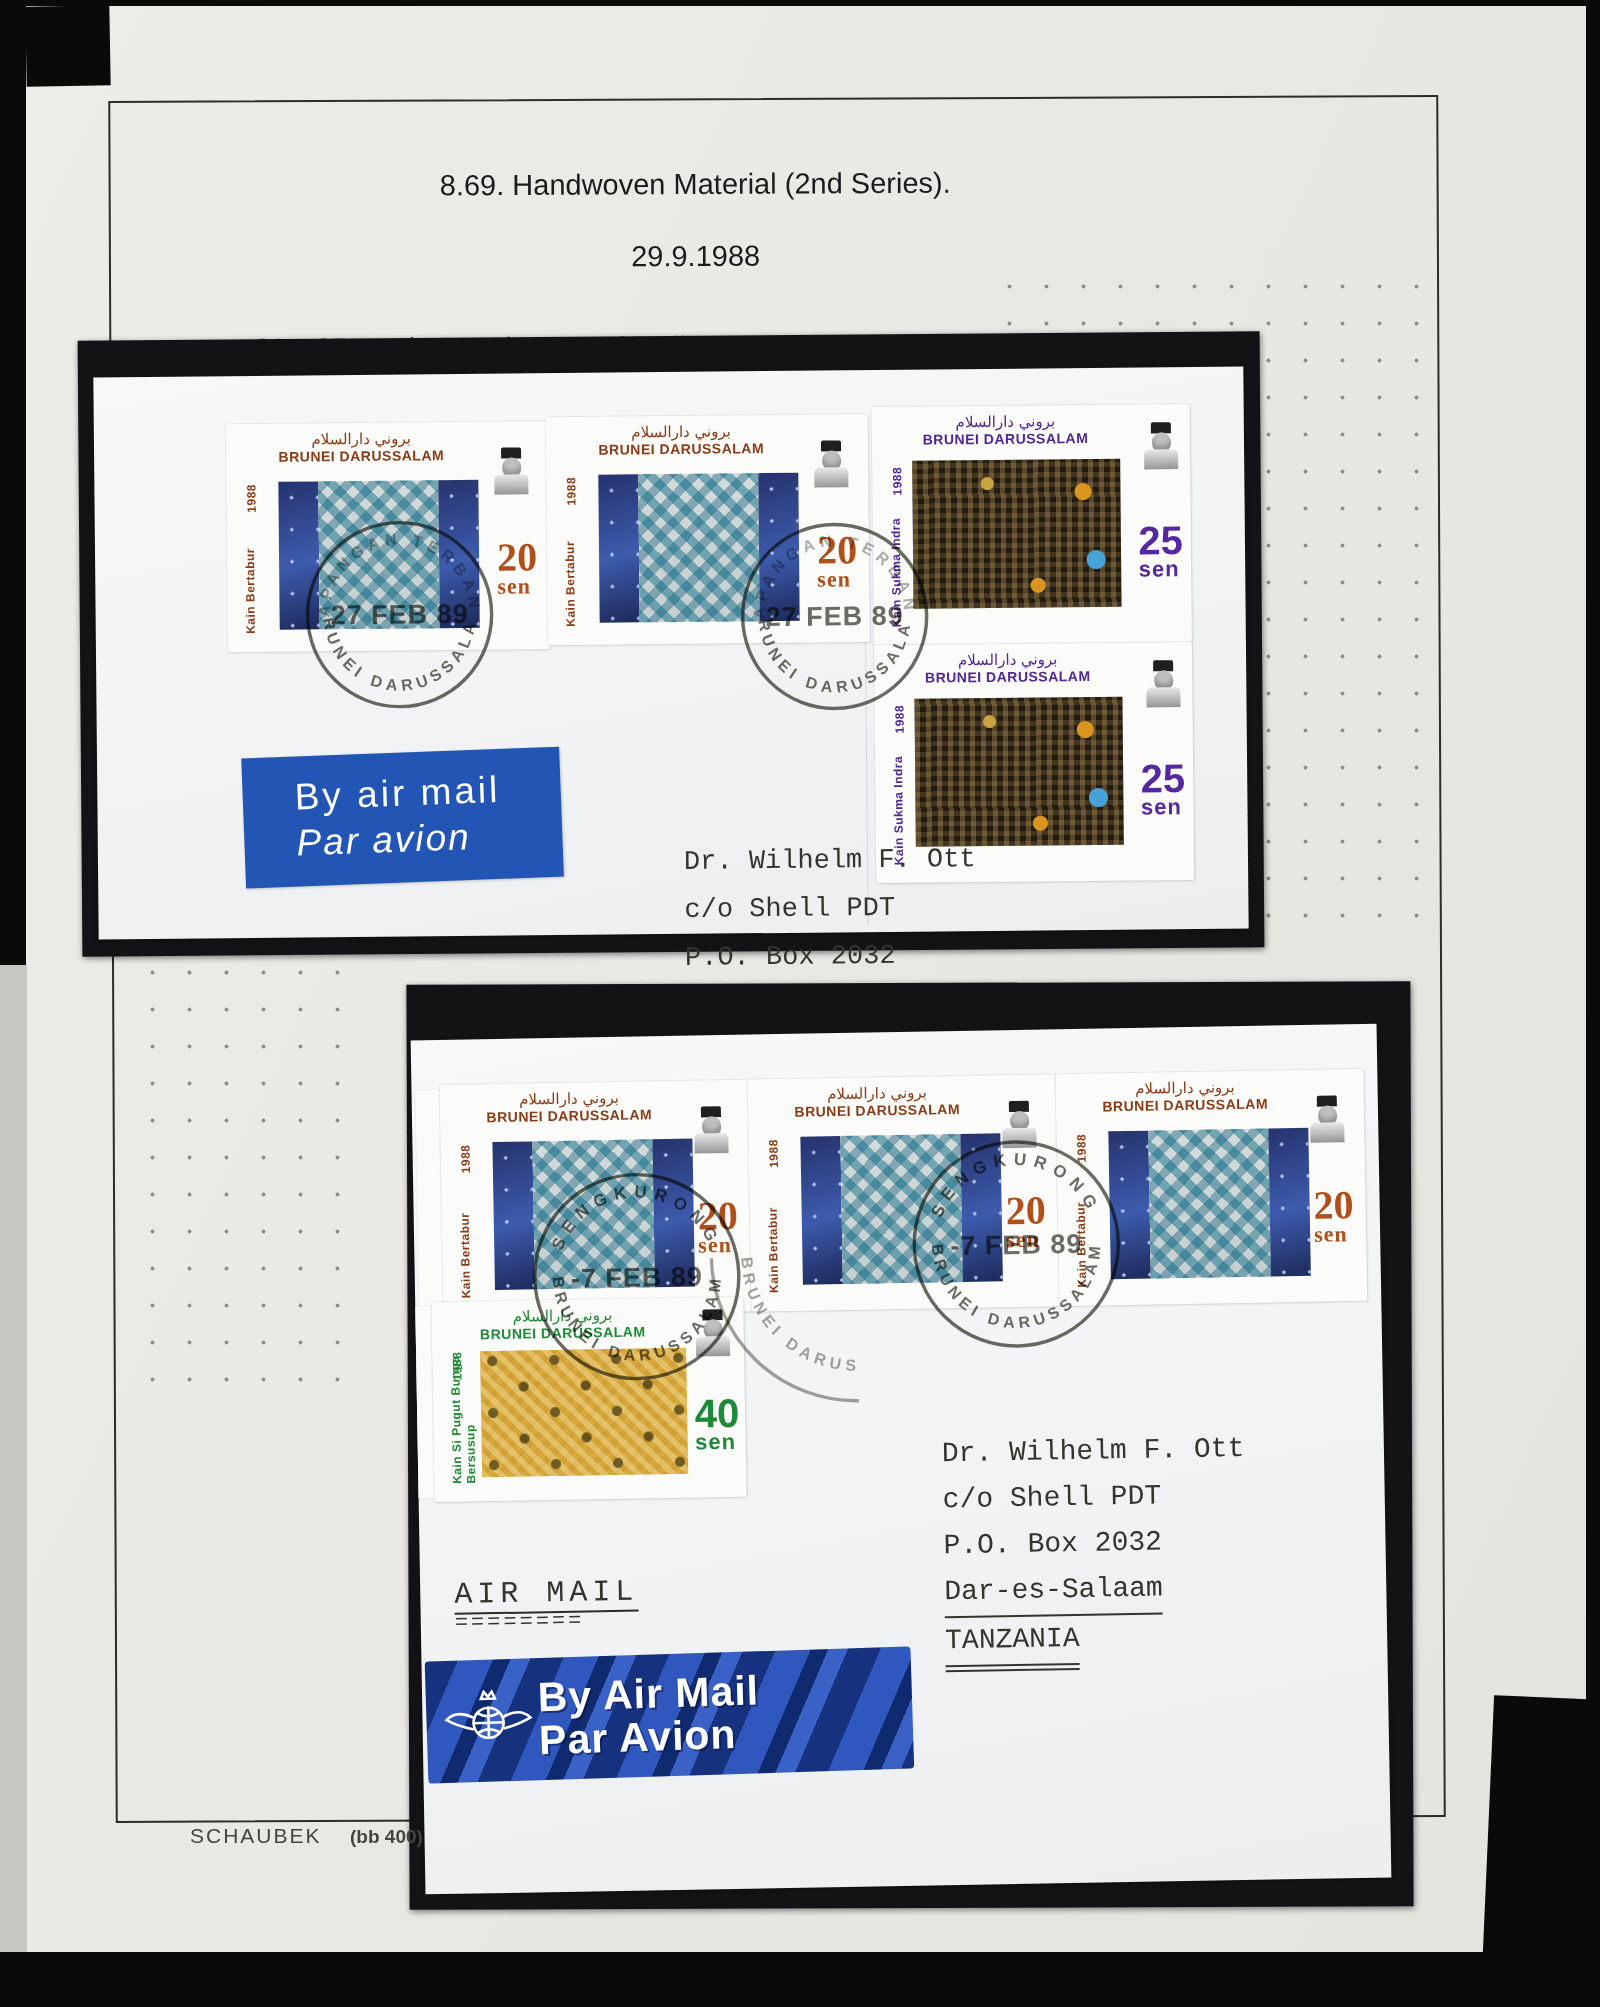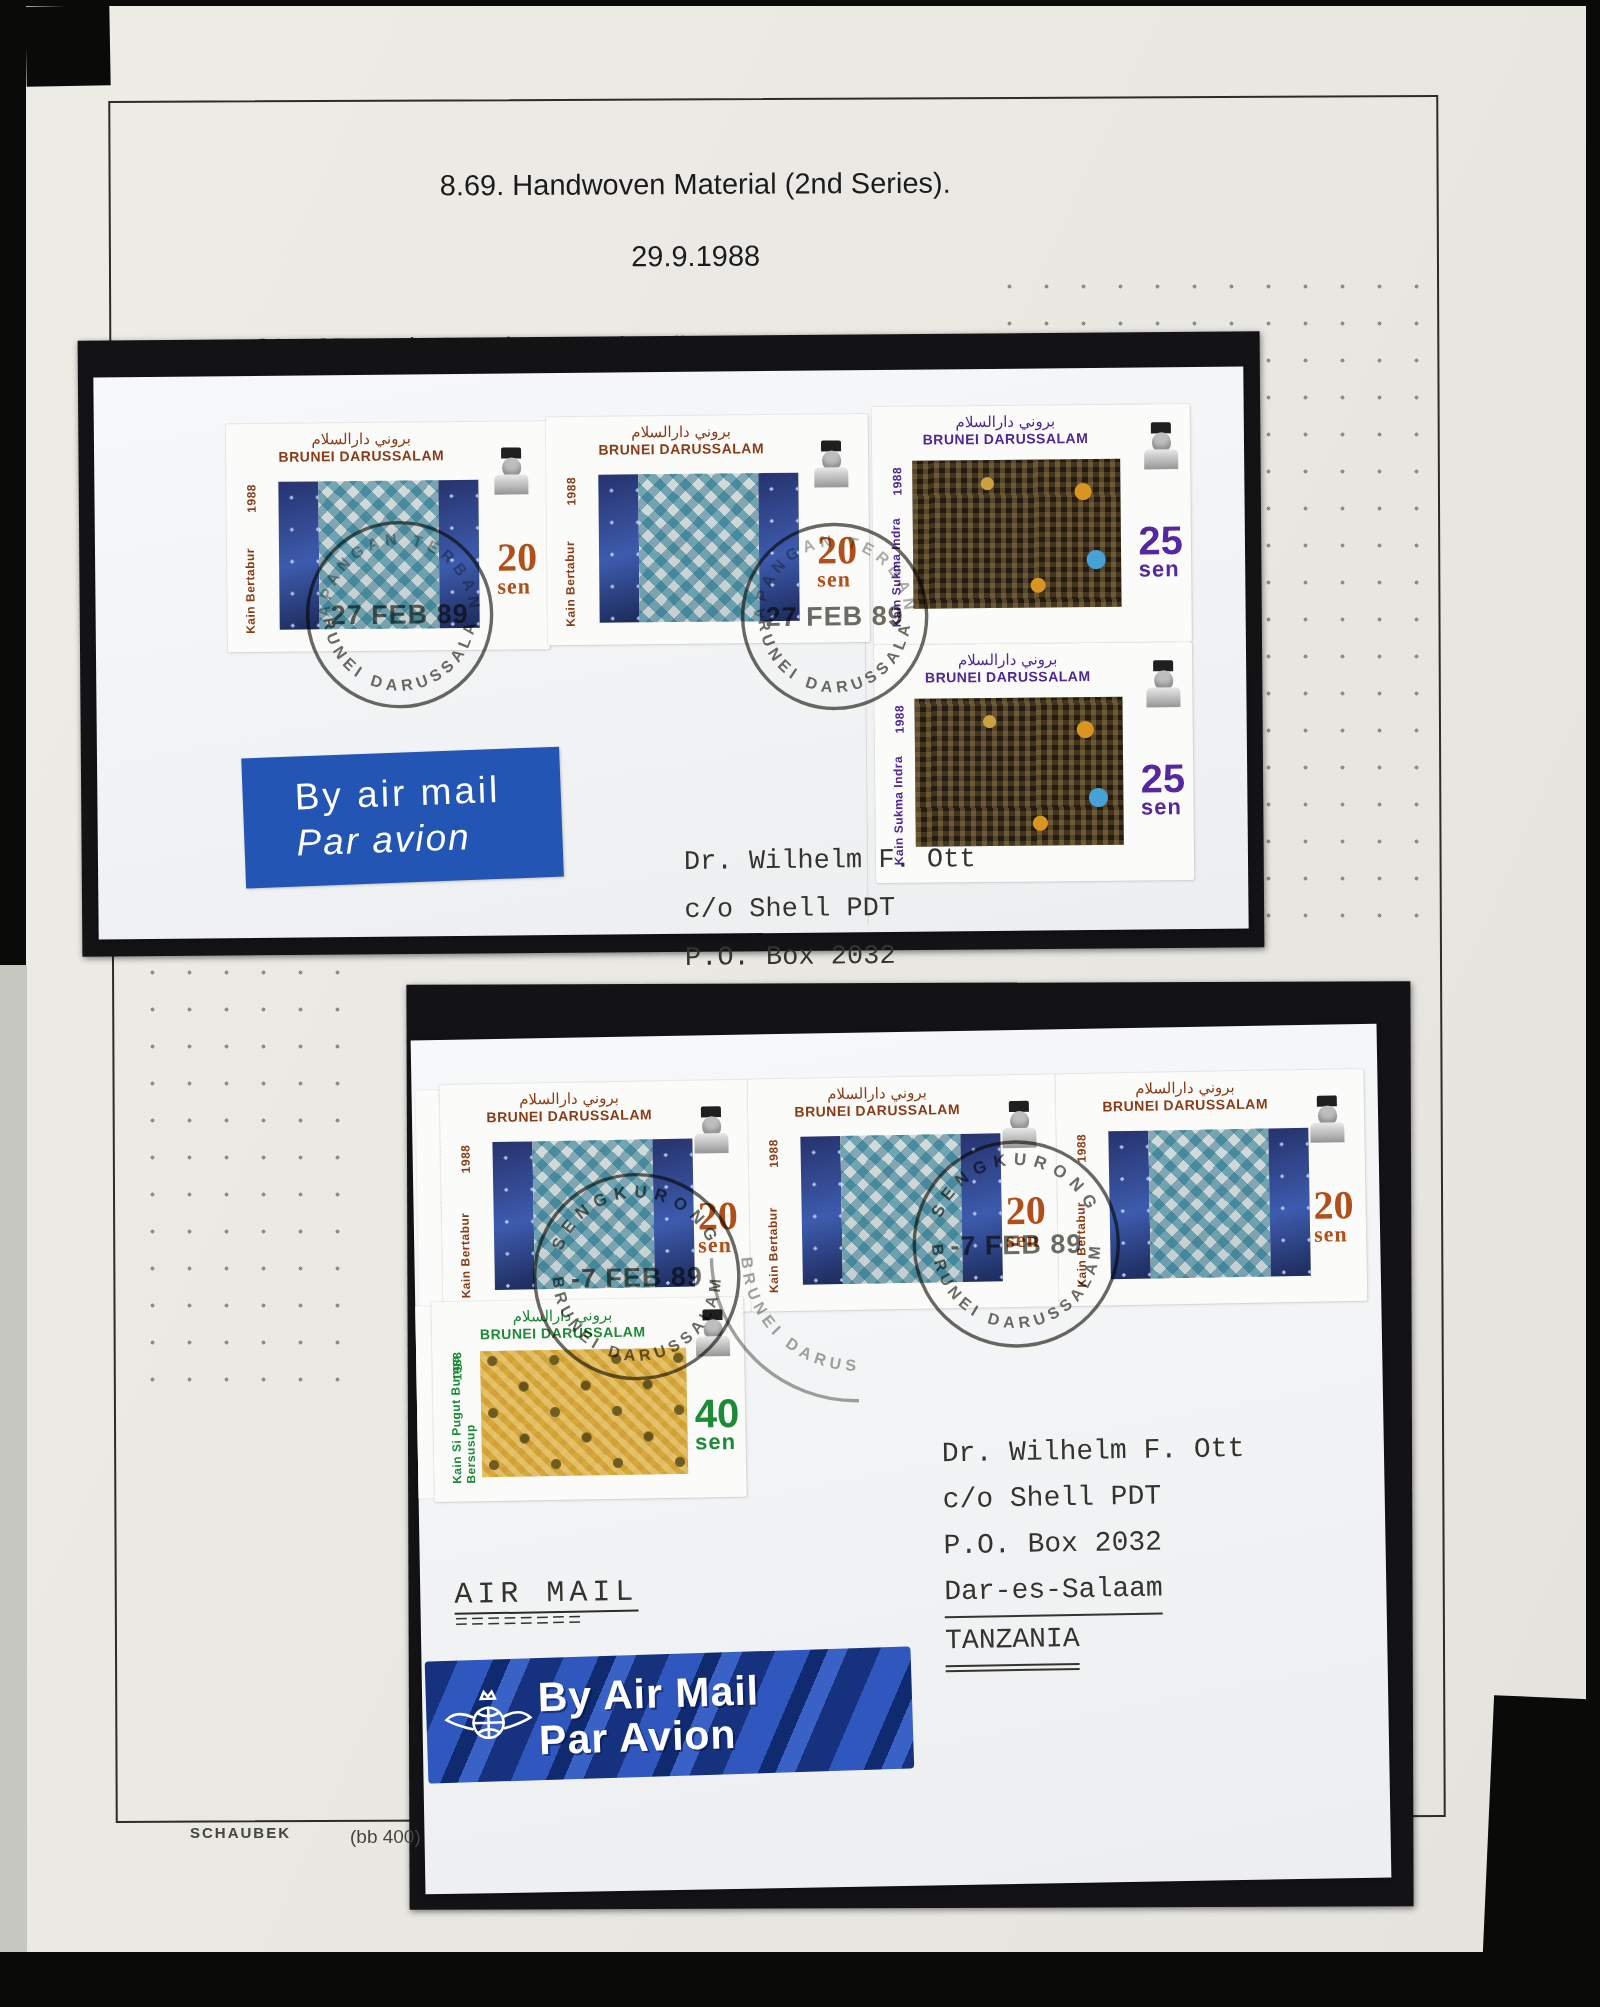--- a/index.html
+++ b/index.html
@@ -115,22 +115,22 @@
   .typed .ln{display:block;}
   .typed-top{left:586px;top:466px;font-size:27px;line-height:48px;}
   .typed-btm{left:524px;top:400px;font-size:28px;line-height:46px;}
   .u1{display:inline-block;border-bottom:2px solid #34342e;padding-bottom:1px;}
   .u2{display:inline-block;border-bottom:7px double #34342e;padding-bottom:1px;}
   .typed-note{left:34px;top:538px;font-size:30px;letter-spacing:5px;}
   .typed-note .nt{display:inline-block;border-bottom:2px solid #2c2c27;padding-bottom:1px;}
   .typed-note .eqs{display:block;font-size:22px;line-height:14px;letter-spacing:3px;margin-top:2px;}
 
   
-  .footer-brand{left:190px;top:1824px;font-size:15px;font-weight:bold;letter-spacing:2px;color:#454540;}
-  .footer-ref{left:350px;top:1826px;font-size:19px;color:#454540;}
+  .footer-brand{left:190px;top:1824px;font-size:21px;font-weight:normal;letter-spacing:2px;color:#454540;}
+  .footer-ref{left:350px;top:1826px;font-size:19px;color:#454540;font-weight:bold;}
 </style>
 </head>
 <body>
 
 <div id="canvas">
 
   <div class="abs page"></div>
   <div class="abs corner-tl"></div>
   <div class="abs outer-bl"></div>
   <div class="abs corner-br"></div>

